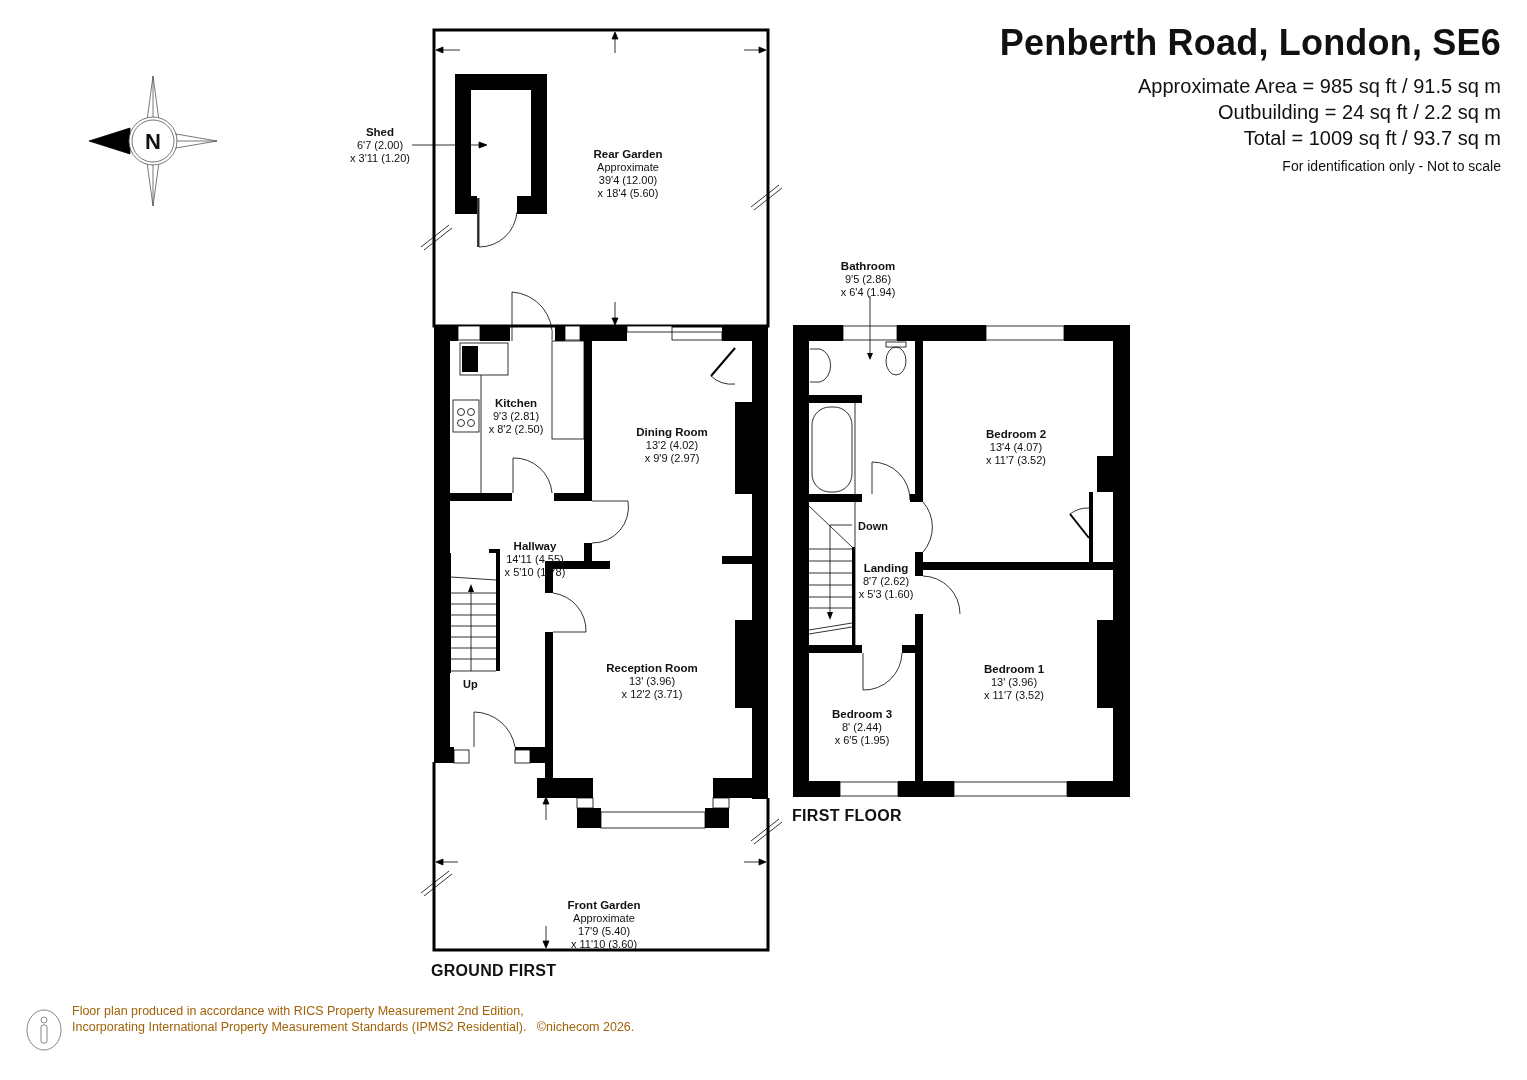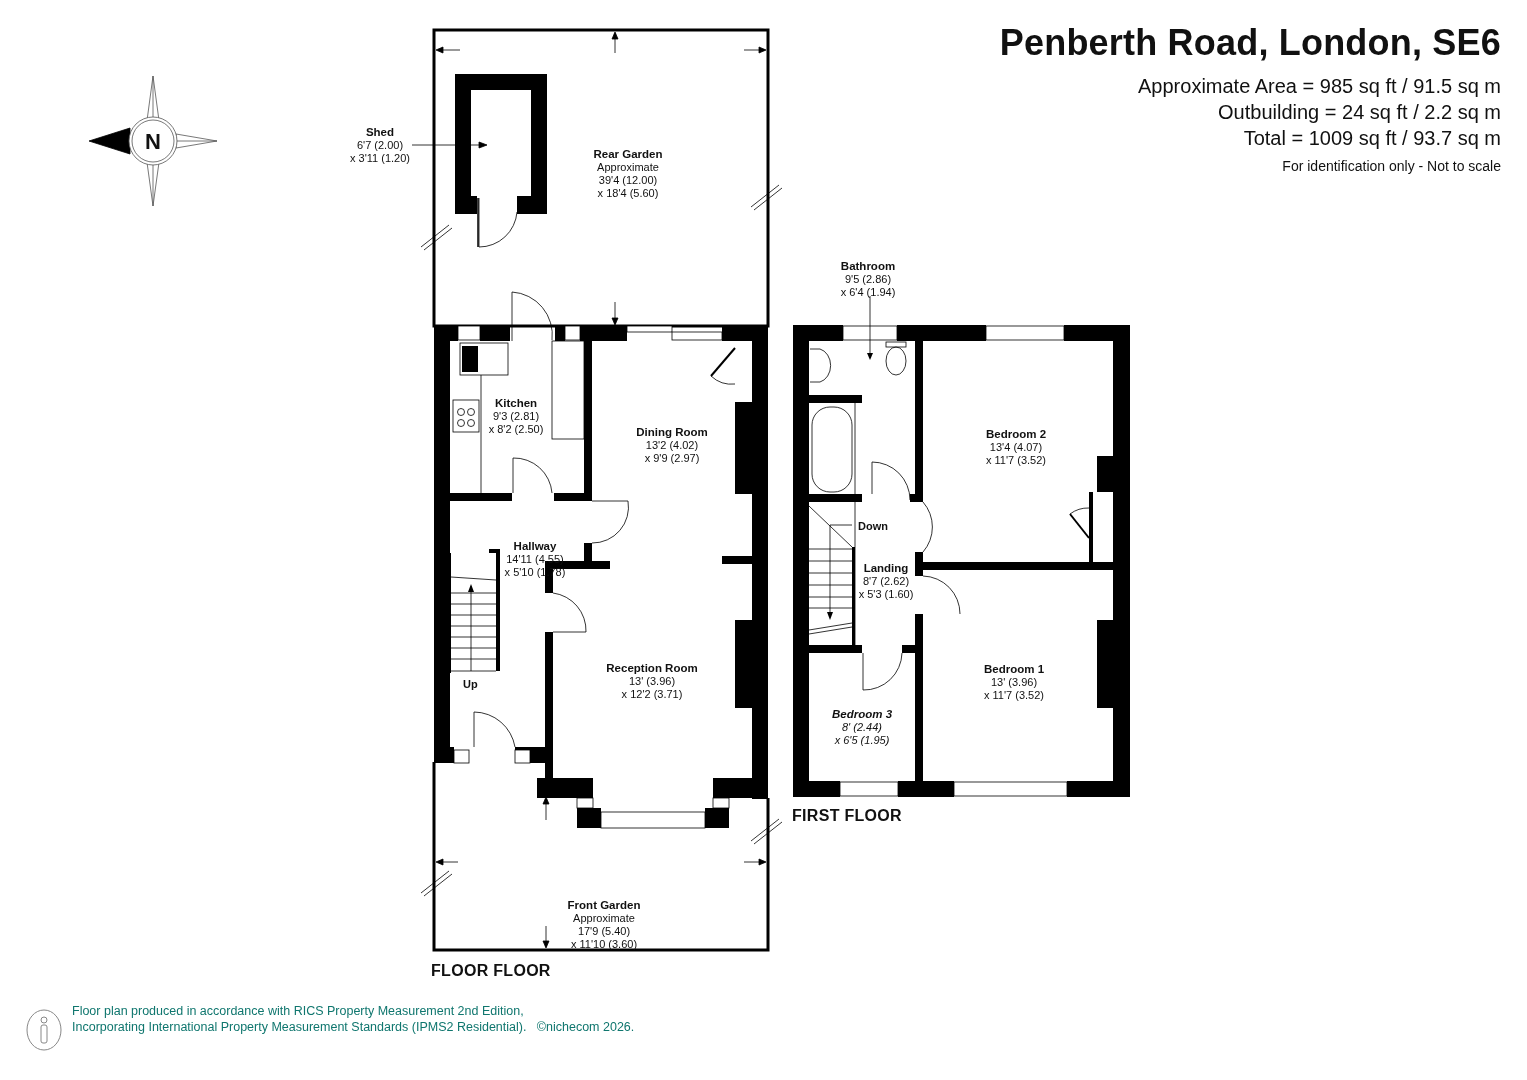--- a/index.html
+++ b/index.html
@@ -8,21 +8,21 @@
   #plan { position:absolute; left:0; top:0; }
   .hdr { position:absolute; right:26px; text-align:right; }
   .title { top:22px; font-size:36px; font-weight:bold; letter-spacing:0.2px; }
   .area { font-size:20px; line-height:24px; }
   .a1 { top:74px; } .a2 { top:100px; } .a3 { top:126px; }
   .note { top:158px; font-size:14px; }
   .lbl { position:absolute; text-align:center; font-size:11px; line-height:13px; transform:translateX(-50%); white-space:nowrap; }
   .lbl .n { font-weight:bold; font-size:11.5px; }
   .floor { position:absolute; font-weight:bold; font-size:16px; letter-spacing:0.3px; }
   .small { position:absolute; font-size:11px; font-weight:bold; }
-  .footer { position:absolute; left:72px; top:1004px; font-size:12.5px; line-height:15.5px; color:#0f766e; }
+  .footer { position:absolute; left:72px; top:1004px; font-size:12.5px; line-height:15.5px; color:#a16207; }
   .footer-icon { position:absolute; left:24px; top:1008px; }
 </style>
 </head>
 <body>
 
 <svg id="plan" width="1527" height="1080" viewBox="0 0 1527 1080" xmlns="http://www.w3.org/2000/svg">
 
   <g stroke="#555" stroke-width="0.8" fill="none">
     <polygon points="153,76 160,128 146,128"></polygon>
     <line x1="153" y1="76" x2="153" y2="128"></line>
@@ -272,21 +272,21 @@
   <div>13' (3.96)</div>
   <div>x 12'2 (3.71)</div>
 </div>
 <div class="lbl" style="left:604px;top:855px;margin-top:44px;">
   <div class="n">Front Garden</div>
   <div>Approximate</div>
   <div>17'9 (5.40)</div>
   <div>x 11'10 (3.60)</div>
 </div>
 <div class="small" style="left:463px;top:678px;">Up</div>
-<div class="floor" style="left:431px;top:962px;">FLOOR FLOOR</div>
+<div class="floor" style="left:431px;top:962px;">GROUND FIRST</div>
 
 <div class="lbl" style="left:868px;top:260px;">
   <div class="n">Bathroom</div>
   <div>9'5 (2.86)</div>
   <div>x 6'4 (1.94)</div>
 </div>
 <div class="lbl" style="left:1016px;top:428px;">
   <div class="n">Bedroom 2</div>
   <div>13'4 (4.07)</div>
   <div>x 11'7 (3.52)</div>
@@ -295,21 +295,21 @@
 <div class="lbl" style="left:886px;top:562px;">
   <div class="n">Landing</div>
   <div>8'7 (2.62)</div>
   <div>x 5'3 (1.60)</div>
 </div>
 <div class="lbl" style="left:1014px;top:663px;">
   <div class="n">Bedroom 1</div>
   <div>13' (3.96)</div>
   <div>x 11'7 (3.52)</div>
 </div>
-<div class="lbl" style="left:862px;top:708px;font-style:italic;">
+<div class="lbl" style="left:862px;top:708px;">
   <div class="n">Bedroom 3</div>
   <div>8' (2.44)</div>
   <div>x 6'5 (1.95)</div>
 </div>
 <div class="floor" style="left:792px;top:807px;">FIRST FLOOR</div>
 
 <svg class="footer-icon" width="40" height="44" viewBox="0 0 40 44">
   <ellipse cx="20" cy="22" rx="17" ry="20" fill="none" stroke="#888" stroke-width="1"></ellipse>
   <circle cx="20" cy="12" r="3" fill="none" stroke="#888" stroke-width="1"></circle>
   <rect x="17" y="17" width="6" height="18" rx="2" fill="none" stroke="#888" stroke-width="1"></rect>

